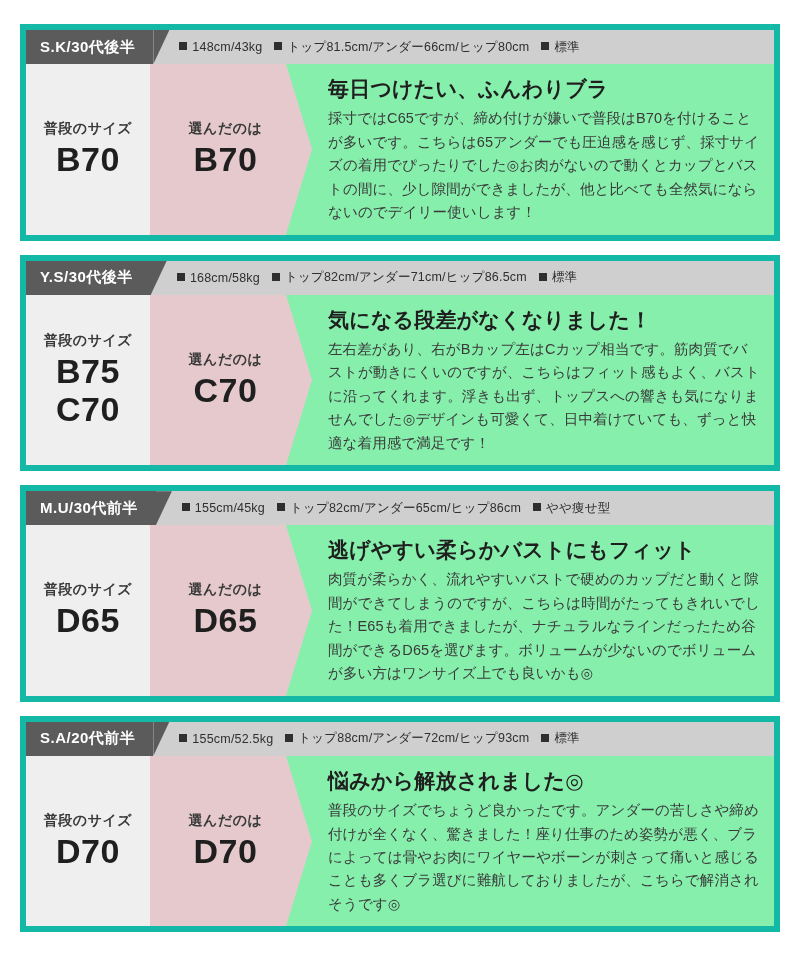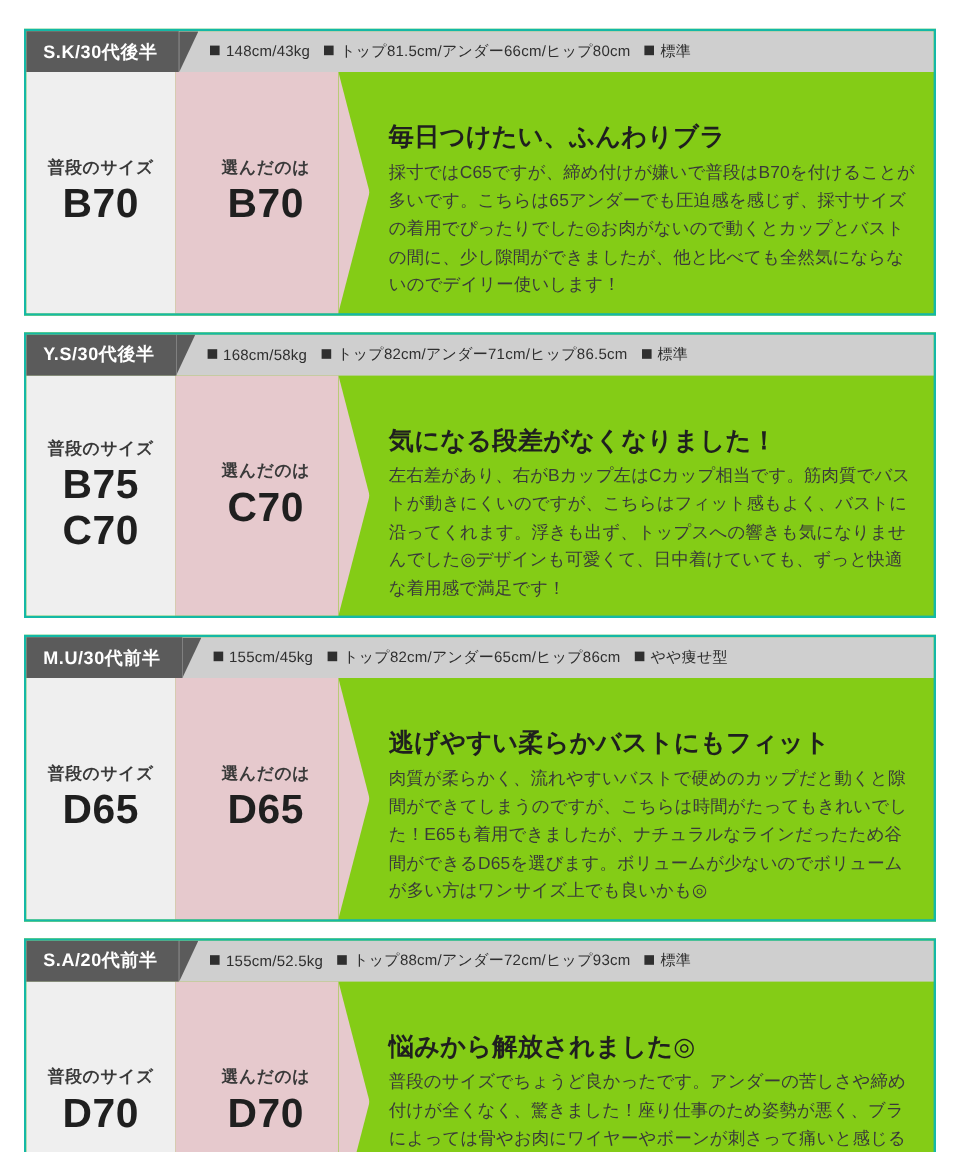--- a/index.html
+++ b/index.html
@@ -17,25 +17,25 @@
   .page {
     width: 800px;
     height: 960px;
     box-sizing: border-box;
     padding: 24px 20px 24px 20px;
     display: flex;
     flex-direction: column;
     gap: 14px;
   }
   .review {
-    border: 2px solid #14b8a6;
+    border: 6px solid #14b8a6;
     box-sizing: border-box;
     display: flex;
     flex-direction: column;
-    background: #84cc16;
+    background: #86efac;
   }
   
   .rev-header {
     display: flex;
     align-items: stretch;
     height: 34px;
     background: #cfcfcf;
     position: relative;
   }
   .rev-name {
@@ -133,21 +133,20 @@
     font-weight: bold;
     color: #1f1f1f;
     line-height: 1.12;
     text-align: center;
     letter-spacing: 0.5px;
   }
   .rev-text {
     flex: 1;
     padding: 12px 14px 10px 42px;
     box-sizing: border-box;
-    margin-top: 30px;
   }
   .rev-title {
     font-size: 21px;
     font-weight: bold;
     color: #1f1f1f;
     margin: 0 0 6px 0;
     letter-spacing: 0.2px;
     line-height: 1.2;
   }
   .rev-comment {

